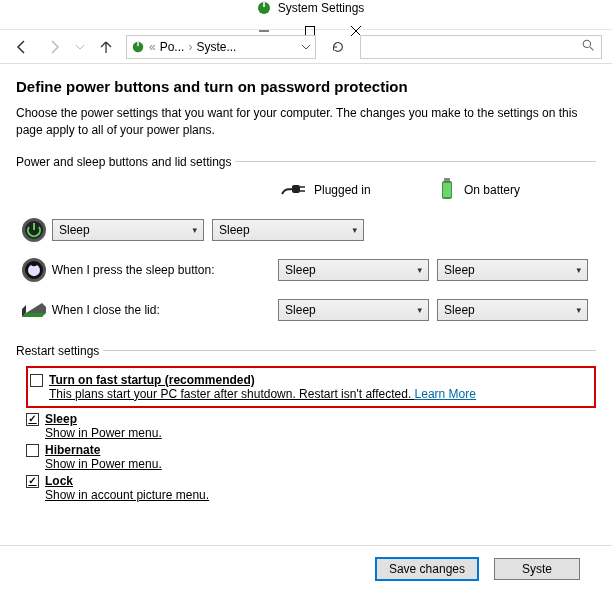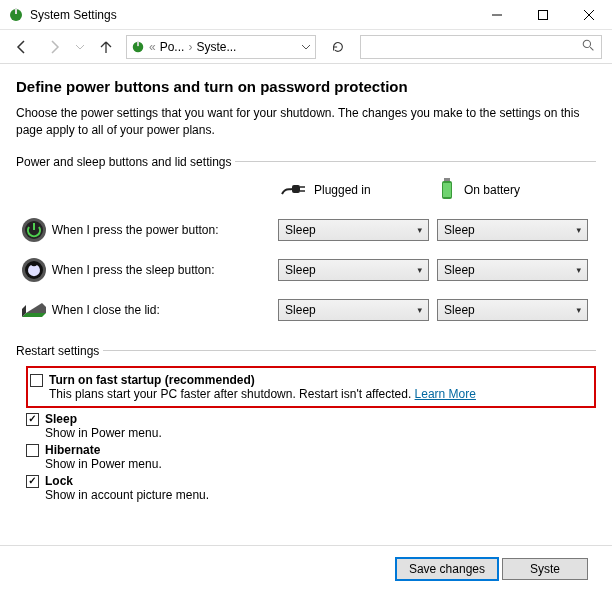--- a/index.html
+++ b/index.html
@@ -12,20 +12,21 @@
     width: 612px;
     height: 590px;
     overflow: hidden;
   }
   .titlebar {
     height: 30px;
     display: flex;
     align-items: center;
     padding: 0 0 0 8px;
     border-bottom: 1px solid #e5e5e5;
+    flex-direction: column;
   }
   .titlebar .title { flex: 1; display: flex; align-items: center; gap: 6px; font-size: 12px; }
   .win-controls { display: flex; }
   .win-btn {
     width: 46px; height: 30px;
     display: flex; align-items: center; justify-content: center;
     font-family: "Segoe UI Symbol", sans-serif;
   }
   .win-btn svg { stroke: #000; }
   .toolbar {
@@ -136,20 +137,21 @@
   }
   .shutdown-list {
     padding-left: 10px;
   }
   .check-item {
     display: flex;
     align-items: flex-start;
     margin: 3px 0;
     gap: 6px;
     font-size: 12px;
+    text-decoration: underline;
   }
   .check-item .box {
     width: 13px; height: 13px;
     border: 1px solid #333;
     margin-top: 1px;
     display:flex; align-items:center; justify-content:center;
     font-size:10px; line-height:1;
     background:#fff;
   }
   .check-item .checked::before { content:"✓"; color:#000; font-weight:bold; }
@@ -157,22 +159,22 @@
   .check-item .lbl { font-weight: bold; }
   .check-item .sub { display:block; color:#000; padding-left:0; }
   .highlight-box {
     border: 2px solid #d40000;
     padding: 2px 6px 2px 2px;
     margin: 2px 0 4px 0;
   }
   .learn-link { color: #0369a1; text-decoration: underline; cursor:pointer; }
   .button-bar {
     position: absolute;
-    bottom: 10px; right: 24px;
-    display: flex; gap: 4px;
+    bottom: 10px; right: 32px;
+    display: flex; gap: 16px;
   }
   .btn {
     min-width: 86px;
     height: 22px;
     border: 1px solid #7a7a7a;
     background: #e1e1e1;
     font-size: 12px;
     display:flex; align-items:center; justify-content:center;
     padding: 0 12px;
   }
@@ -265,21 +267,21 @@
       <svg width="13" height="13" viewBox="0 0 16 16">
           <circle cx="6" cy="6" r="4.5" fill="none" stroke="#666" stroke-width="1.3"></circle>
           <line x1="10" y1="10" x2="14" y2="14" stroke="#666" stroke-width="1.3"></line>
         </svg>
     </span>
   </div>
 </div>
 
 <div class="content">
   <h2 class="page-title">Define power buttons and turn on password protection</h2>
-  <p class="page-desc">Choose the power settings that you want for your shutdown. The changes you make to the settings on this page apply to all of your power plans.</p>
+  <p class="page-desc">Choose the power settings that you want for your computer. The changes you make to the settings on this page apply to all of your power plans.</p>
 
   <div class="section-header">
     <span>Power and sleep buttons and lid settings</span>
     <span class="line"></span>
   </div>
 
   <div class="col-headers">
     <div class="col-head">
       <span>
         <svg width="26" height="18" viewBox="0 0 26 18">
@@ -305,21 +307,20 @@
 
   <div class="settings-row">
     <div class="row-icon">
       <svg width="26" height="26" viewBox="0 0 26 26">
           <circle cx="13" cy="13" r="12" fill="#555"></circle>
           <circle cx="13" cy="13" r="9" fill="#222"></circle>
           <path d="M13 6 L13 13" stroke="#4fd04f" stroke-width="2"></path>
           <path d="M8 10 a6 6 0 1 0 10 0" fill="none" stroke="#4fd04f" stroke-width="2"></path>
         </svg>
     </div>
-    <div class="row-label">When I press the power button:</div>
     <div class="dropdown">
         <span>Sleep</span>
         <span class="dd-arrow">▾</span>
       </div>
     <div class="dropdown">
         <span>Sleep</span>
         <span class="dd-arrow">▾</span>
       </div>
   </div>
 

